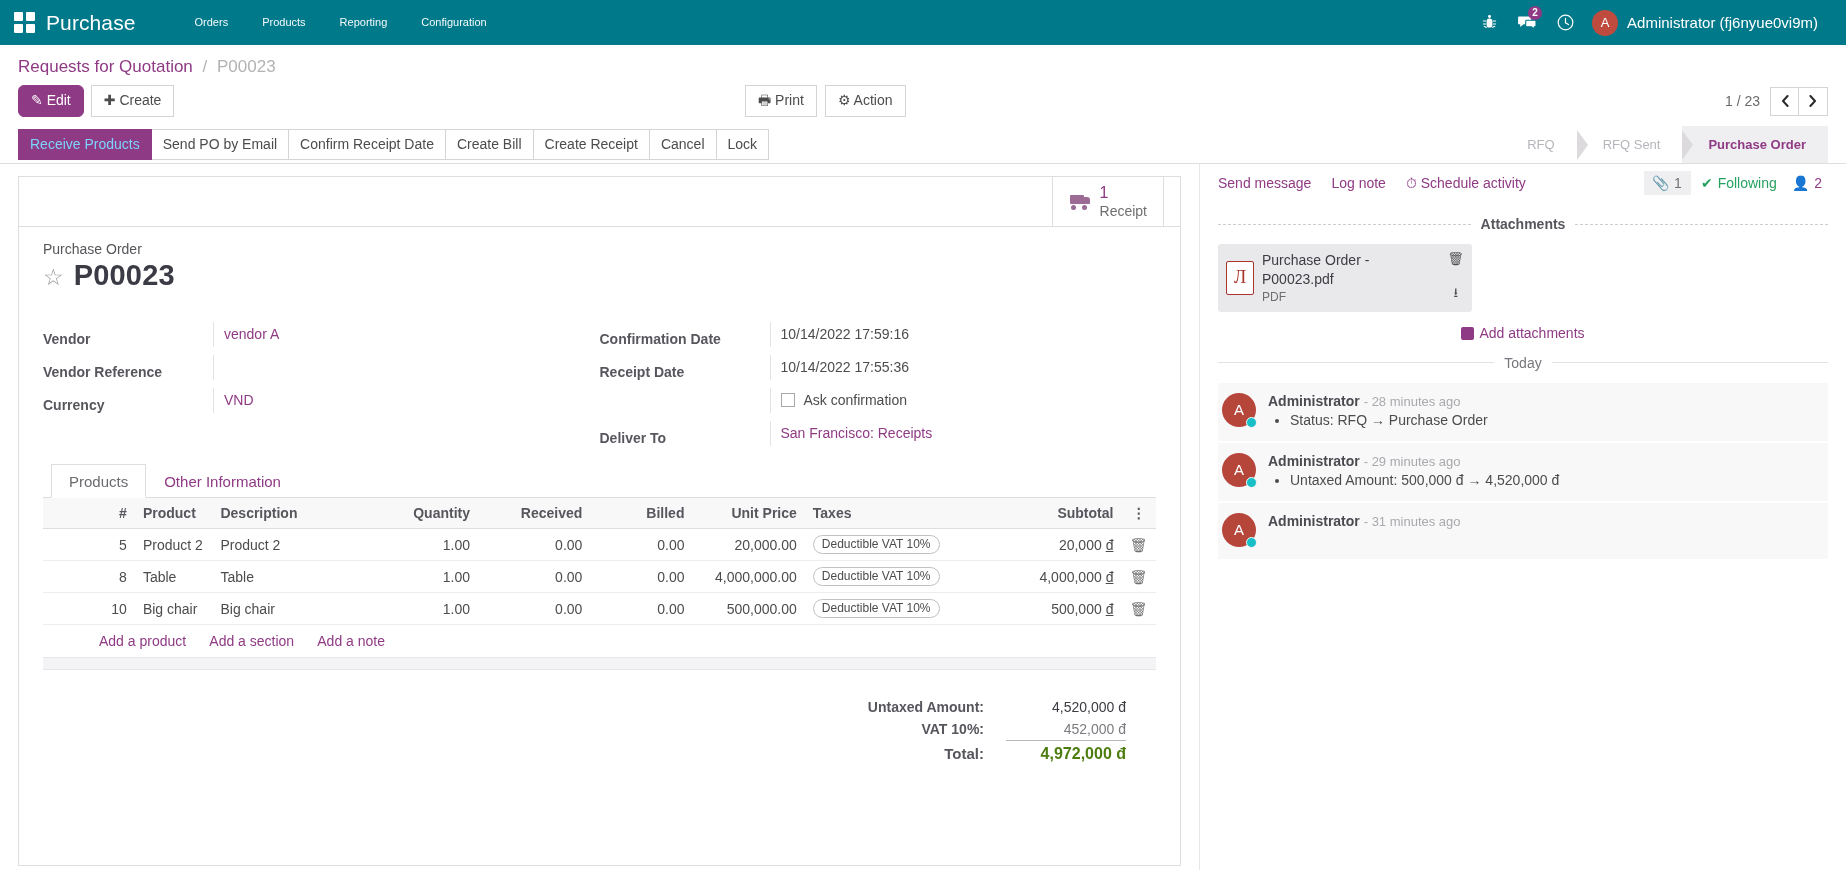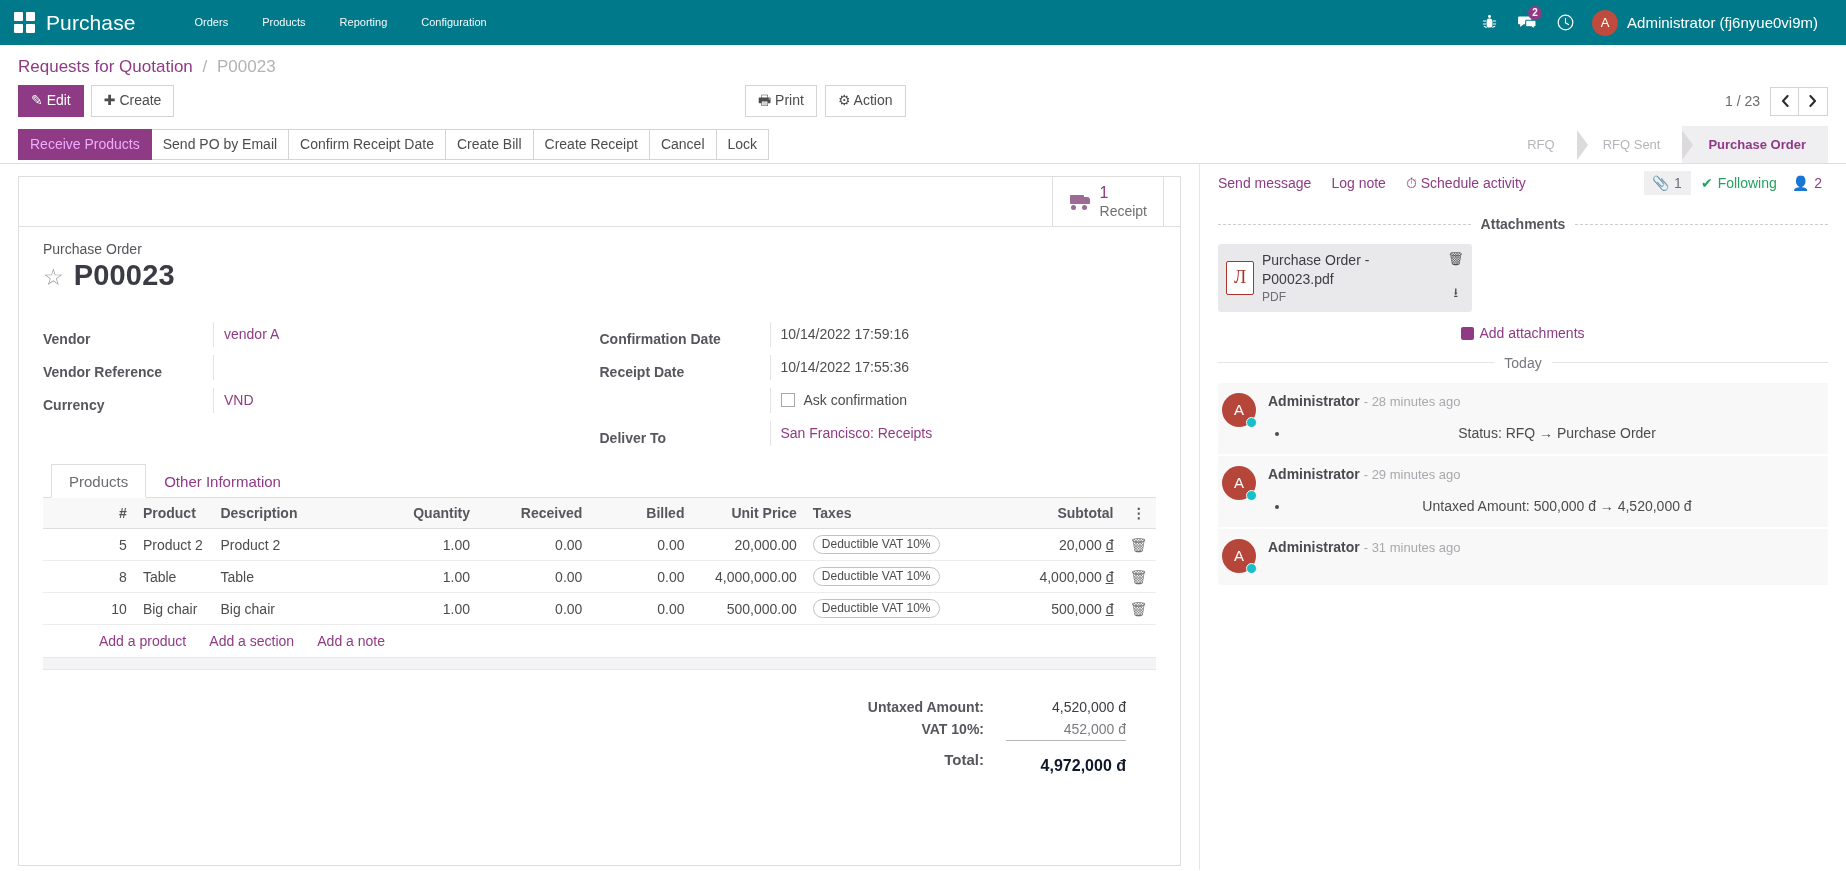--- a/index.html
+++ b/index.html
@@ -117,21 +117,21 @@
     cursor: pointer;
     line-height: 19px;
     white-space: nowrap;
   }
   .btn-primary {
     background: #8f3a84;
     border: 1px solid #8f3a84;
     color: #fff;
   }
   .cp-left { display: flex; }
-  .cp-left .btn:first-child { margin-right: 7px; }
+  .cp-left .btn:first-child { margin-right: 7px; border-radius: 6px; }
   .cp-mid {
     position: absolute;
     left: 745px;
     display: flex;
     gap: 8px;
   }
   .cp-right {
     margin-left: auto;
     display: flex;
     align-items: center;
@@ -166,21 +166,21 @@
     padding: 5px 11px 6px 11px;
     cursor: pointer;
     color: #4c4c4c;
     white-space: nowrap;
     line-height: 18px;
   }
   .wf-btn + .wf-btn { border-left: none; }
   .wf-btn.active {
     background: #8f3a84;
     border-color: #8f3a84;
-    color: #f0abfc;
+    color: #7dd3fc;
   }
   .statusbar {
     margin-left: auto;
     display: flex;
     align-items: stretch;
     font-size: 13px;
   }
   .stat {
     position: relative;
     display: flex;
@@ -419,22 +419,22 @@
     min-width: 120px;
     white-space: nowrap;
     color: #4c4c4c;
   }
   .totals tr.sub td.val { color: #7b7b80; }
   .totals tr.grand td.lbl { font-size: 15px; }
   .totals tr.grand td.val {
     border-top: 1px solid #b9b7bb;
     font-weight: 700;
     font-size: 16px;
-    color: #0f172a;
-    padding-top: 16px;
+    color: #4d7c0f;
+    padding-top: 4px;
   }
 
   
   .chatter {
     flex: 1;
     background: #fff;
     border-left: 1px solid #e6e5e7;
     padding: 0 18px 0 18px;
     overflow: hidden;
   }
@@ -577,21 +577,21 @@
     width: 9px; height: 9px;
     border-radius: 50%;
     background: #19bfc6;
     border: 1px solid #f8f8f9;
   }
   .msg-body { flex: 1; }
   .msg-head { font-size: 14px; }
   .msg-author { font-weight: 700; color: #4a4a50; }
   .msg-time { color: #a9a8ac; font-size: 13px; }
   .msg-text { font-size: 14px; color: #4c4c4c; margin-top: 3px; }
-  .msg-text ul { margin: 16px 0 0 0; padding-left: 22px; text-align: center; }
+  .msg-text ul { margin: 3px 0 0 0; padding-left: 22px; }
   .msg-text li { margin: 1px 0; }
 </style>
 </head>
 <body>
 
 <div class="navbar">
   <div class="apps-grid">
     <i></i>
     <i></i>
     <i></i>

